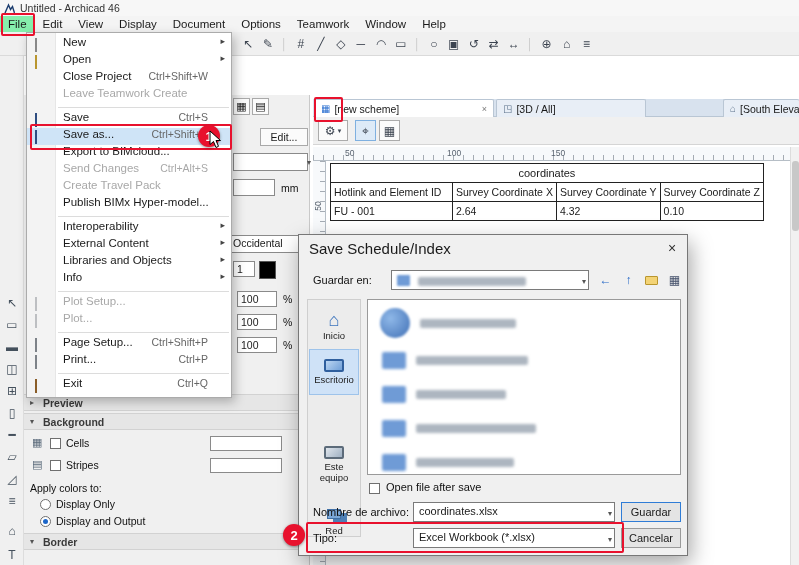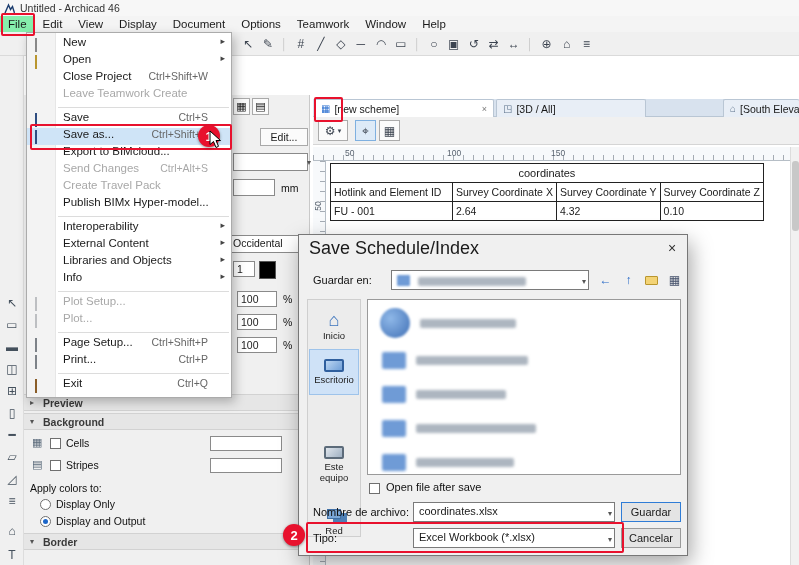--- a/index.html
+++ b/index.html
@@ -52,21 +52,21 @@
   .rcorner{position:absolute;left:313px;top:147px;width:13px;height:14px;background:#eef1f4;border:1px solid #c2c9d0;box-sizing:border-box;font-size:8px;color:#5a6470;display:flex;align-items:center;justify-content:center}
   
   .sched{position:absolute;left:330px;top:163px;border-collapse:collapse;background:#fff}
   .sched td{border:1px solid #222;font-size:10.5px;padding:1px 3px;height:16px;white-space:nowrap;overflow:hidden}
   .sched .ttl{text-align:center;font-size:11px}
   
   .sbar{position:absolute;left:790px;top:147px;width:9px;height:418px;background:#f1f1f1;border-left:1px solid #dcdcdc;box-sizing:border-box}
   .sthumb{position:absolute;left:1px;top:14px;width:7px;height:70px;background:#c8c8c8;border-radius:3px}
   
   .dlg{position:absolute;left:298px;top:234px;width:390px;height:322px;background:#f0f0f0;border:1px solid #777;box-shadow:3px 8px 20px rgba(0,0,0,.35);box-sizing:border-box;z-index:50}
-  .dlg-tb{position:absolute;left:0;top:0;width:100%;height:26px;display:flex;align-items:center;padding-left:10px;box-sizing:border-box;font-size:18px}
+  .dlg-tb{position:absolute;left:0;top:0;width:100%;height:26px;display:flex;align-items:center;padding-left:10px;box-sizing:border-box;font-size:15px}
   .dlg-close{position:absolute;right:2px;top:2px;width:26px;height:22px;display:flex;align-items:center;justify-content:center;font-size:14px;color:#333}
   .dcombo{position:absolute;background:#fff;border:1px solid #7a7a7a;box-sizing:border-box;font-size:11px;padding:2px 14px 2px 5px;white-space:nowrap;overflow:hidden}
   .navbtn{position:absolute;top:35px;width:21px;height:20px;display:flex;align-items:center;justify-content:center;font-size:12px}
   .places{position:absolute;left:8px;top:64px;width:54px;height:238px;background:#ececec;border:1px solid #cfcfcf;box-sizing:border-box}
   .place{position:absolute;left:2px;width:48px;height:44px;display:flex;flex-direction:column;align-items:center;justify-content:center;gap:2px;font-size:9.5px;color:#222;text-align:center}
   .place.sel{background:#cfe2f7;outline:1px solid #9ec3ea}
   .icon-home{font-size:18px;color:#3c74bd;line-height:16px}
   .icon-monitor{width:20px;height:13px;background:linear-gradient(135deg,#bcd6f2,#6f9fd8);border:2px solid #2f5f9e;border-radius:2px;box-sizing:border-box}
   .icon-monitor.gray{background:linear-gradient(135deg,#dfe5ec,#9fb0c2);border-color:#5c6b7a}
   .icon-folder-lib{width:20px;height:13px;background:#e7c869;border:1px solid #a8862f;border-radius:2px;box-shadow:2px -2px 0 #d4b44f;box-sizing:border-box}

